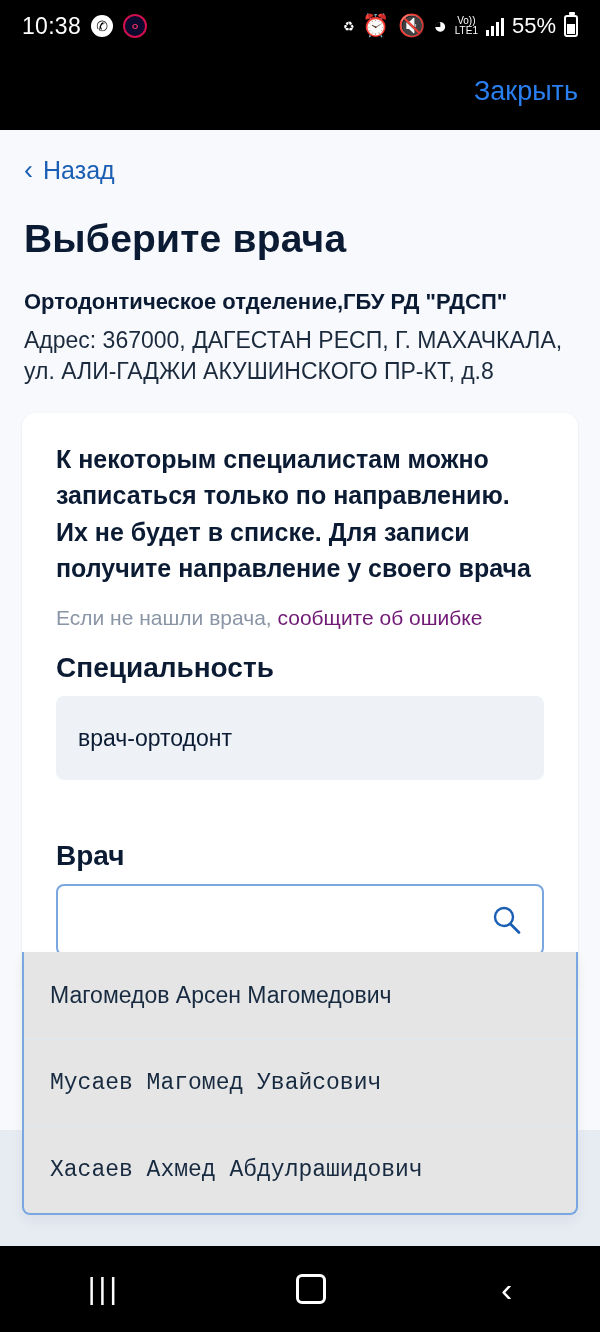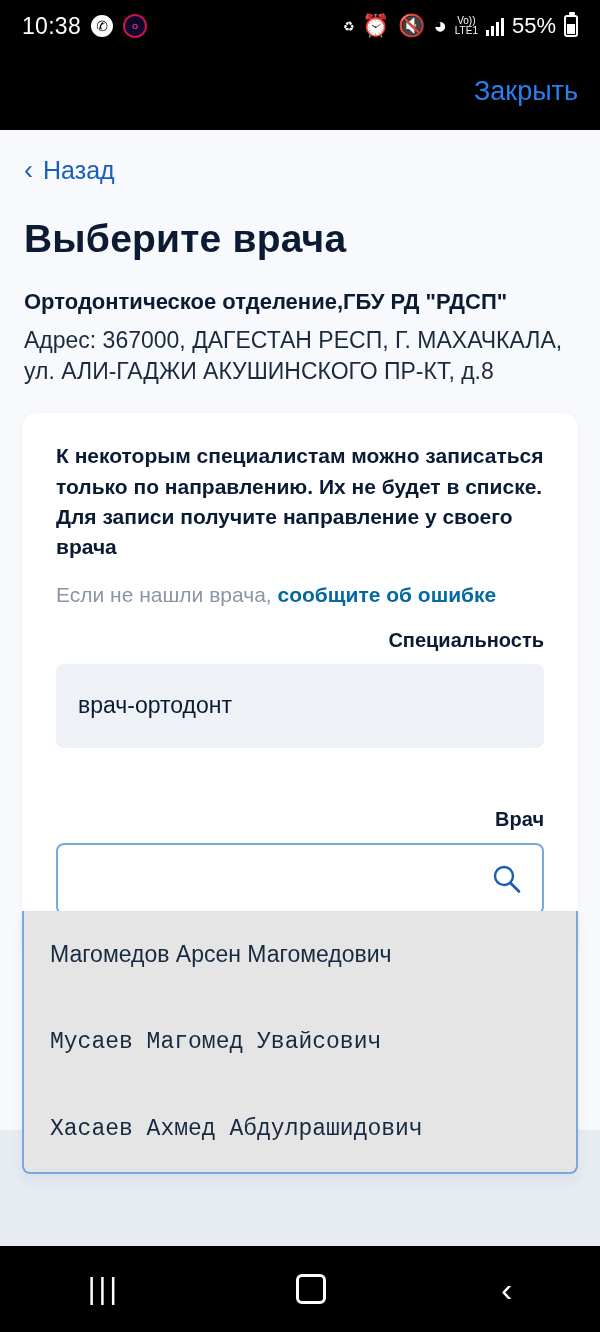--- a/index.html
+++ b/index.html
@@ -127,41 +127,40 @@
 
   .card {
     margin: 26px 22px 0 22px;
     background: #fff;
     border-radius: 14px;
     padding: 28px 34px 40px 34px;
     box-shadow: 0 1px 3px rgba(10,30,60,0.08);
     position: relative;
   }
   .notice {
-    font-size: 21px;
+    font-size: 25px;
     font-weight: bold;
     color: #0b1b33;
     line-height: 1.45;
   }
   .hint {
     margin-top: 20px;
     font-size: 21px;
     color: #8a95a5;
   }
   .hint a {
-    color: #0369a1;
-    font-weight: bold;
+    color: #701a75;
+    font-weight: normal;
     text-decoration: none;
   }
   .field-label {
     margin-top: 22px;
-    font-size: 20px;
+    font-size: 28px;
     font-weight: bold;
     color: #0b1b33;
-    text-align: right;
   }
   .select-box {
     margin-top: 12px;
     background: #eef1f6;
     border-radius: 8px;
     height: 84px;
     display: flex;
     align-items: center;
     padding: 0 22px;
     font-size: 23px;

